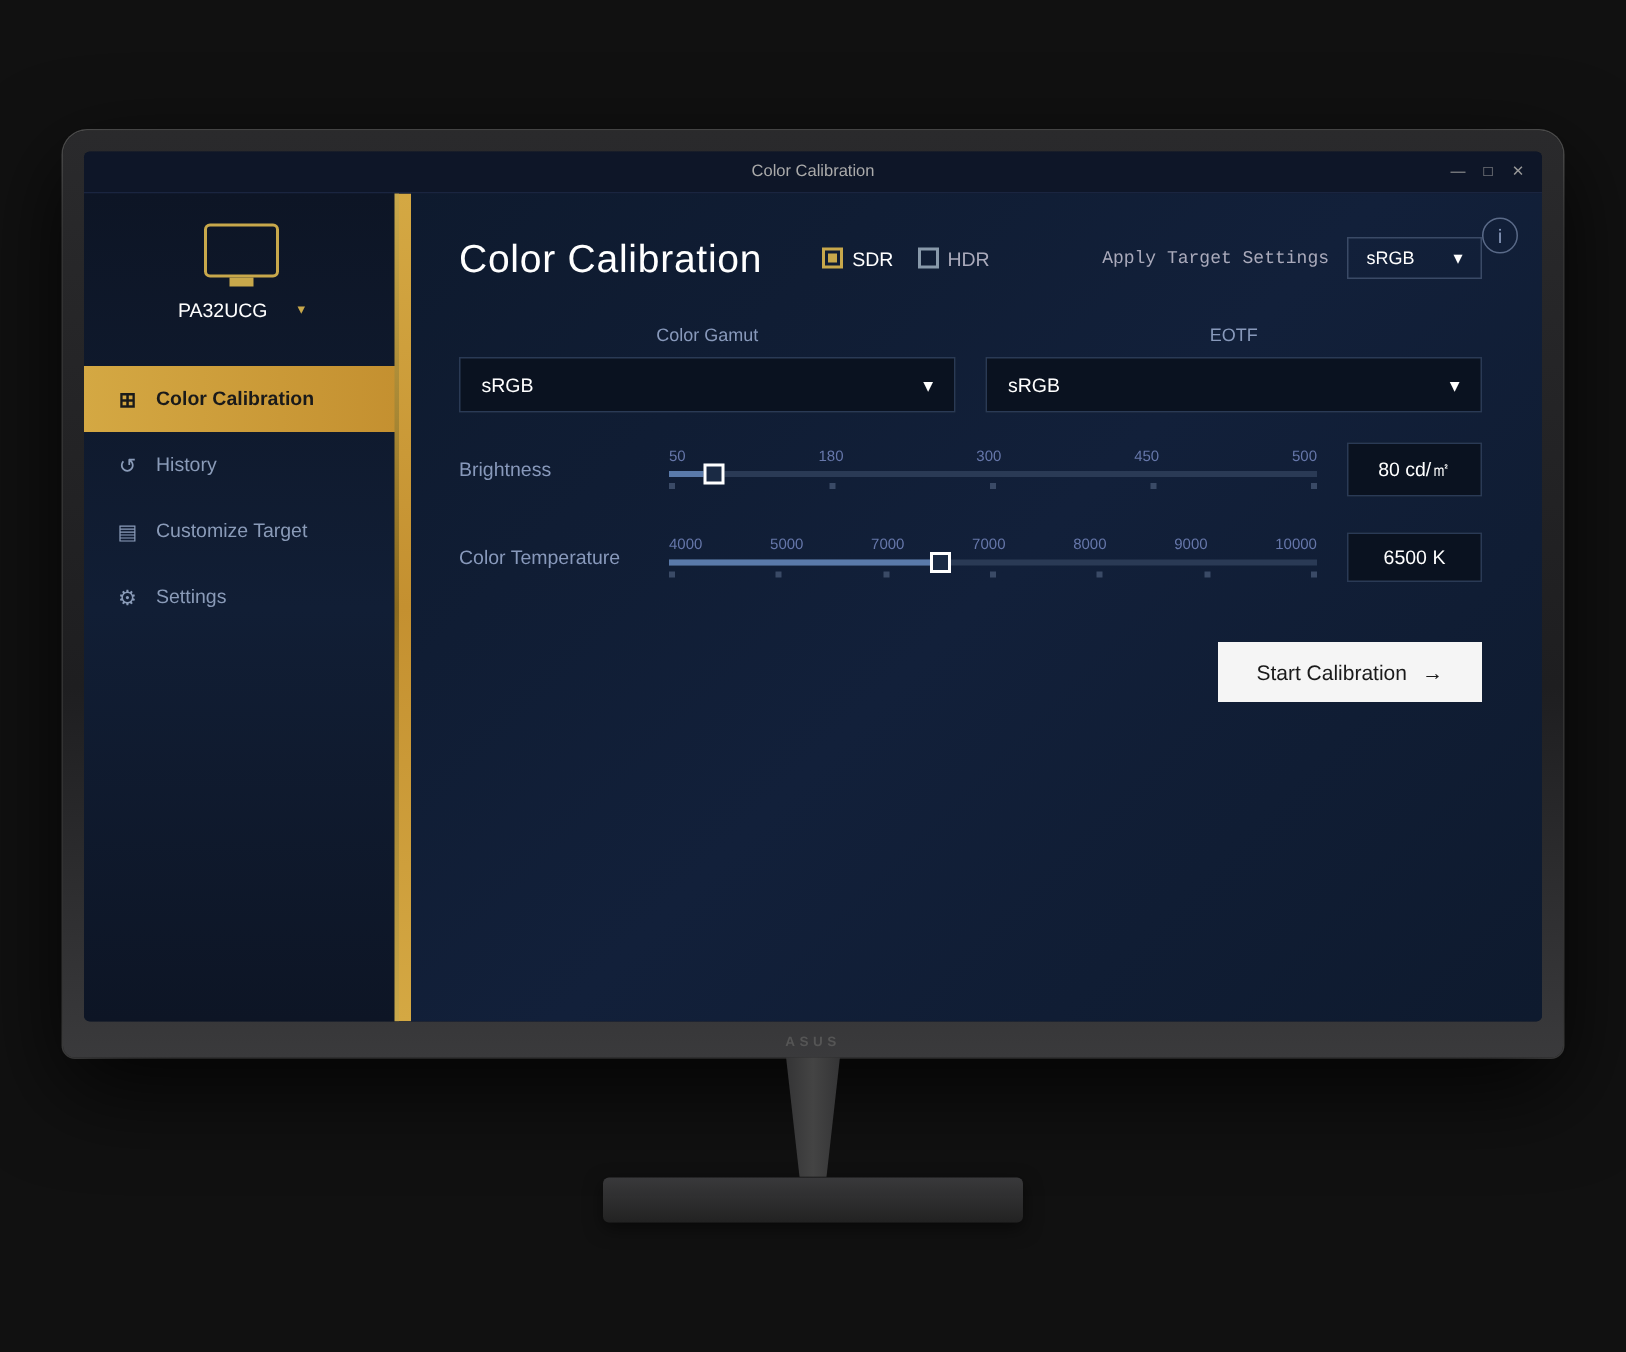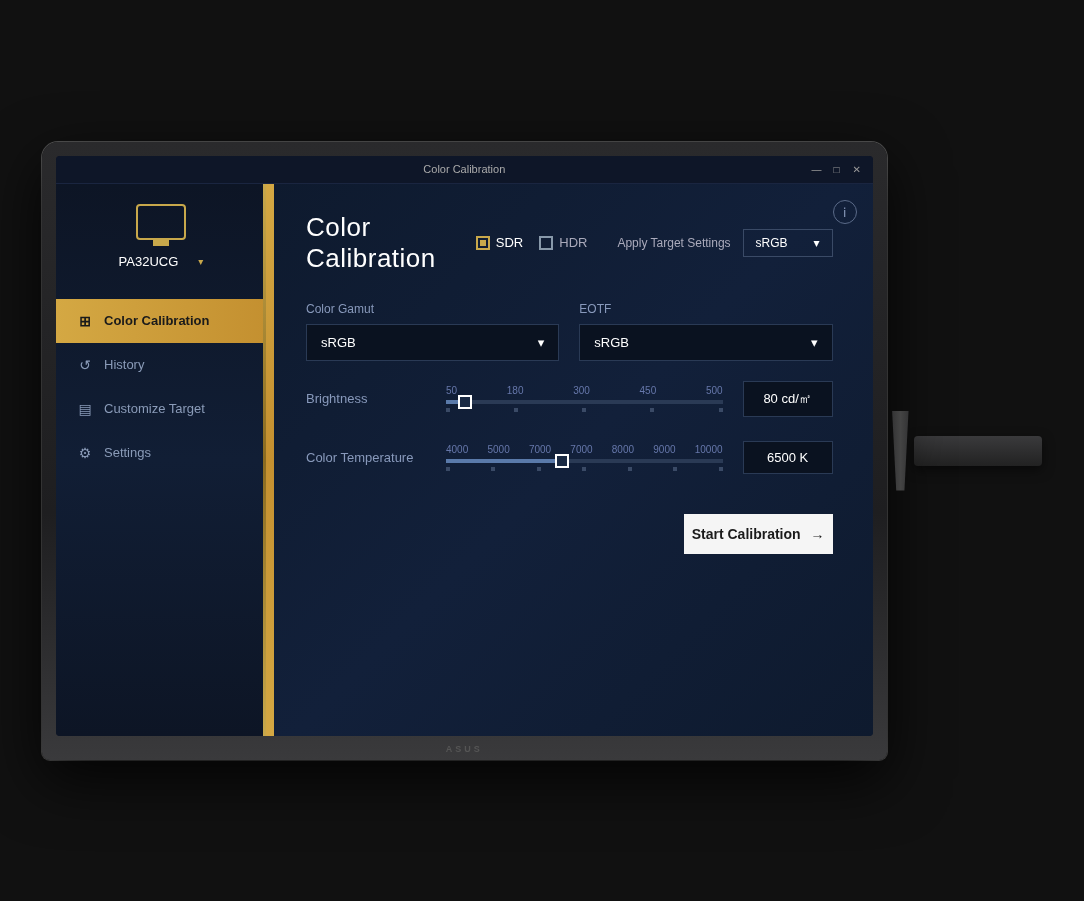--- a/index.html
+++ b/index.html
@@ -9,21 +9,21 @@
       justify-content: center;
       align-items: center;
       min-height: 100vh;
       font-family: 'Segoe UI', Arial, sans-serif;
     }
 
     .monitor-wrap {
       position: relative;
       width: 1000px;
       display: flex;
-      flex-direction: row;
+      flex-direction: column;
       align-items: center;
     }
 
     .monitor-bezel {
       width: 1000px;
       background: linear-gradient(180deg, #2a2a2c 0%, #1e1e20 60%, #3a3a3c 100%);
       border-radius: 16px 16px 8px 8px;
       padding: 14px 14px 24px 14px;
       box-shadow: 0 20px 60px rgba(0,0,0,0.8), 0 0 0 1px #555;
       position: relative;
@@ -252,20 +252,21 @@
     .apply-target-row {
       margin-left: auto;
       display: flex;
       align-items: center;
       gap: 12px;
     }
     .apply-target-label {
       color: #aab;
       font-size: 12px;
       white-space: nowrap;
+      font-family: Liberation Mono, monospace;
     }
     .dropdown-btn {
       background: transparent;
       border: 1px solid #3a4a66;
       color: #fff;
       padding: 6px 12px;
       font-size: 12px;
       display: flex;
       align-items: center;
       gap: 8px;
@@ -280,20 +281,21 @@
       grid-template-columns: 1fr 1fr;
       gap: 20px;
       margin-bottom: 20px;
     }
 
     .field-group label {
       color: #8899bb;
       font-size: 12px;
       display: block;
       margin-bottom: 8px;
+      text-align: center;
     }
 
     .dropdown-full {
       background: #0a1220;
       border: 1px solid #2a3a55;
       color: #fff;
       padding: 10px 14px;
       font-size: 13px;
       display: flex;
       align-items: center;
@@ -381,27 +383,27 @@
     .calibration-footer {
       display: flex;
       justify-content: flex-end;
       margin-top: 40px;
     }
 
     .start-btn {
       background: #f5f5f5;
       color: #1a1a1a;
       border: none;
-      padding: 12px 8px;
+      padding: 12px 26px;
       font-size: 14px;
       cursor: pointer;
       display: flex;
       align-items: center;
       gap: 10px;
-      font-weight: 700;
+      font-weight: 400;
     }
 
     
     .monitor-neck {
       width: 60px;
       height: 80px;
       background: linear-gradient(90deg, #2a2a2c, #444, #2a2a2c);
       margin: 0 auto;
       clip-path: polygon(20% 0%, 80% 0%, 65% 100%, 35% 100%);
     }

